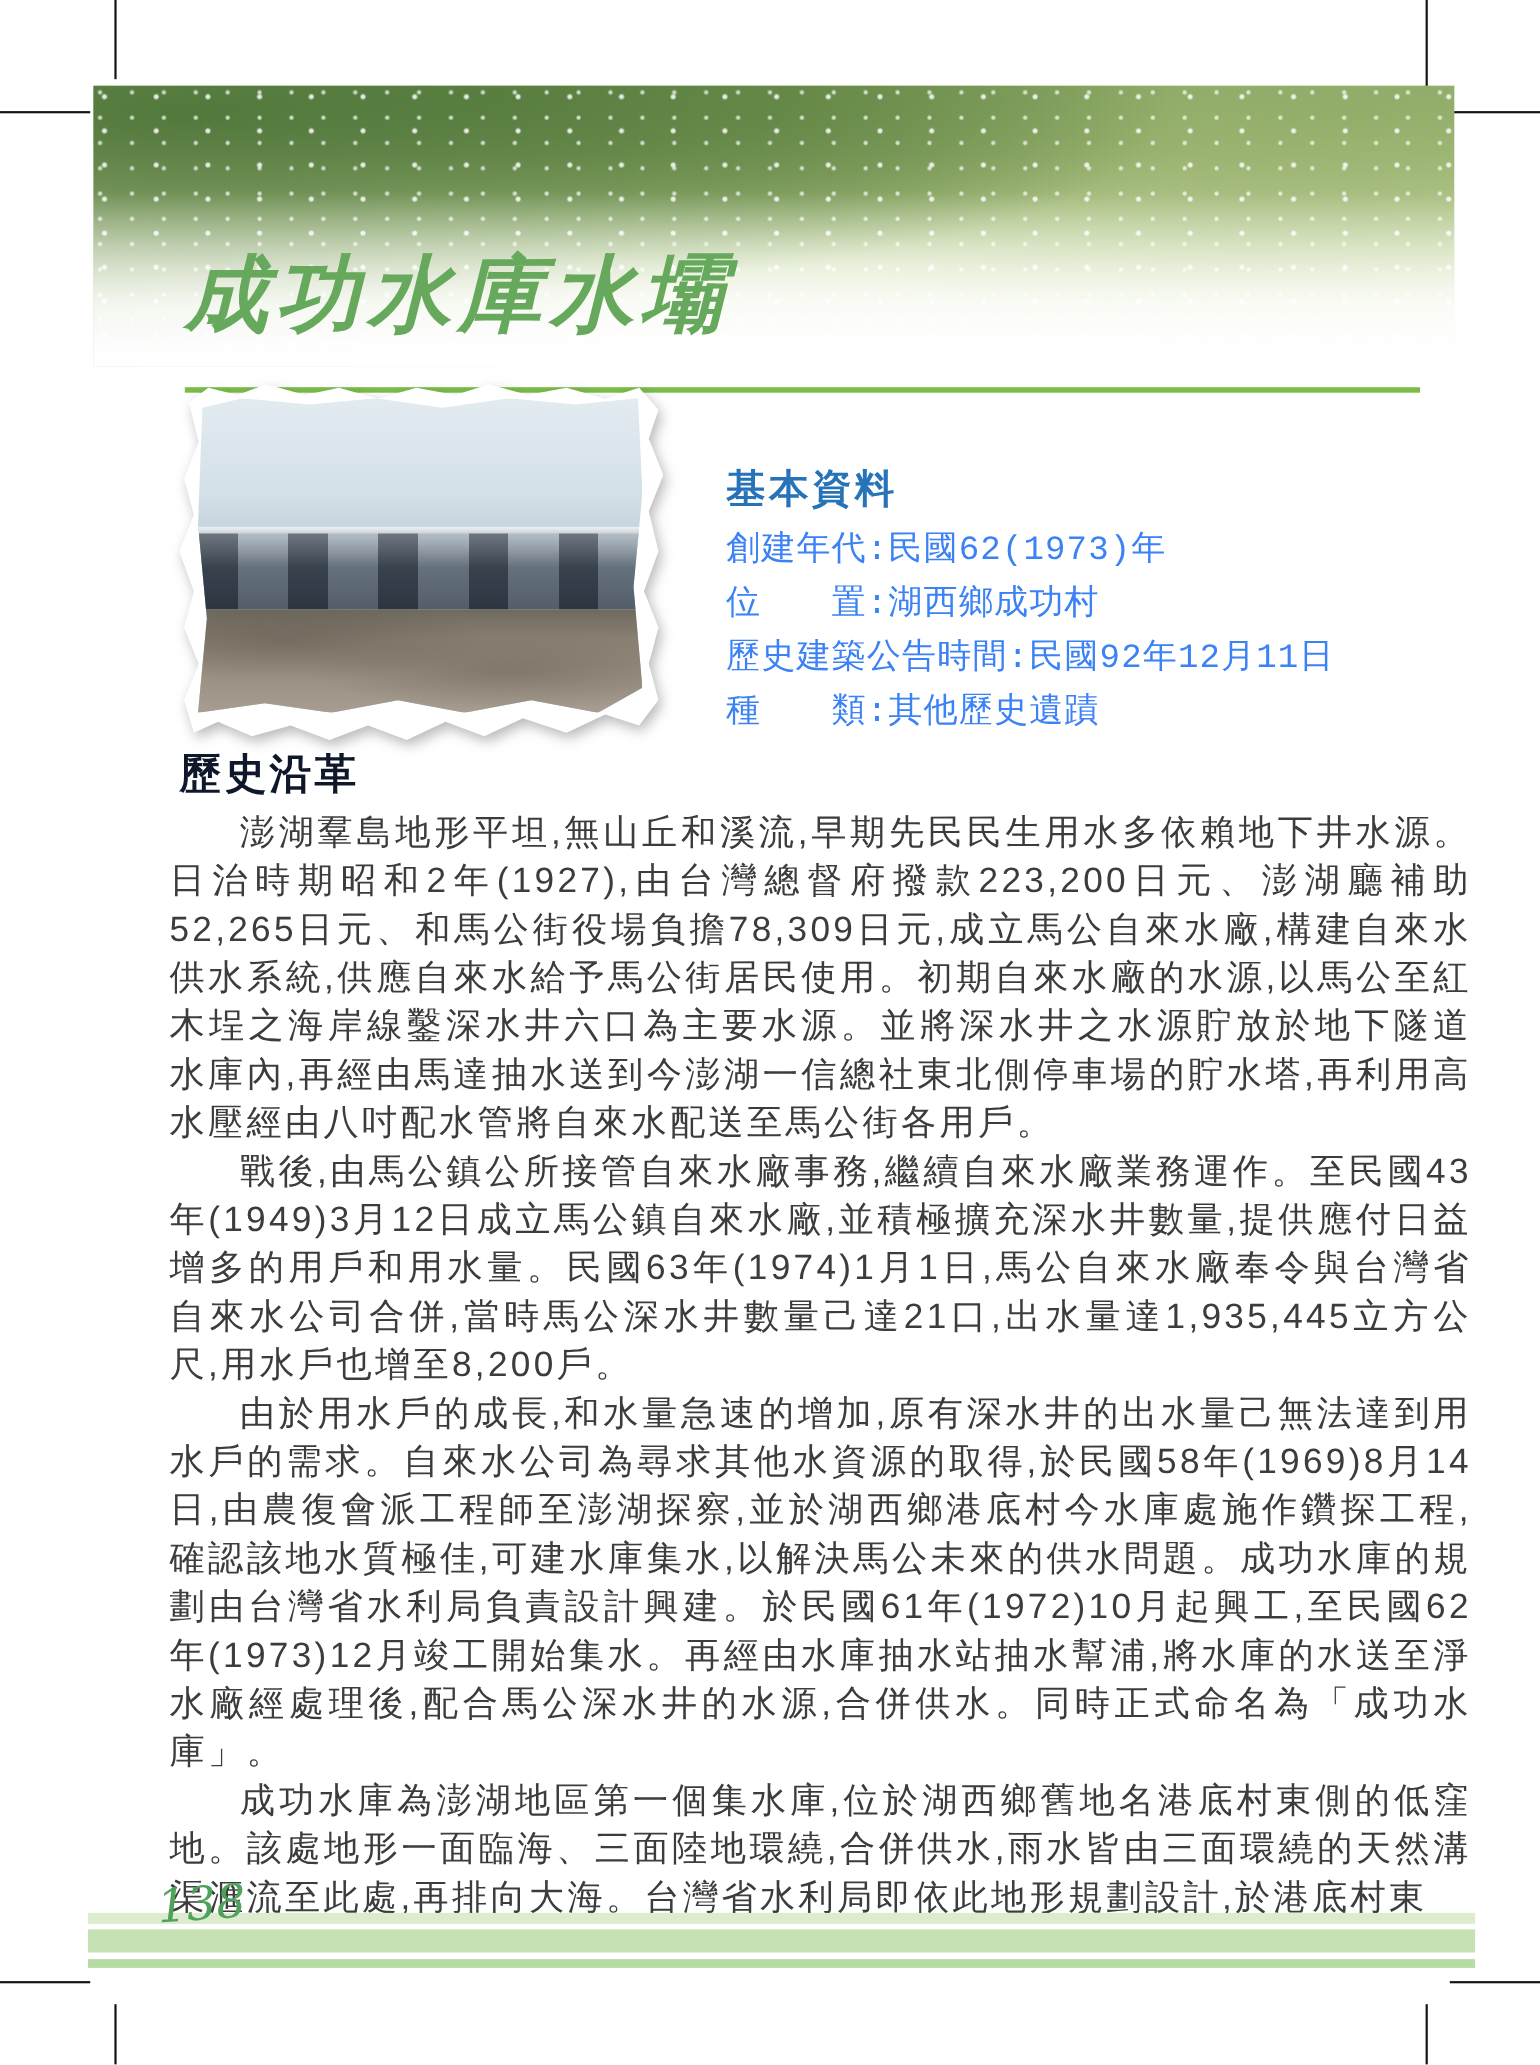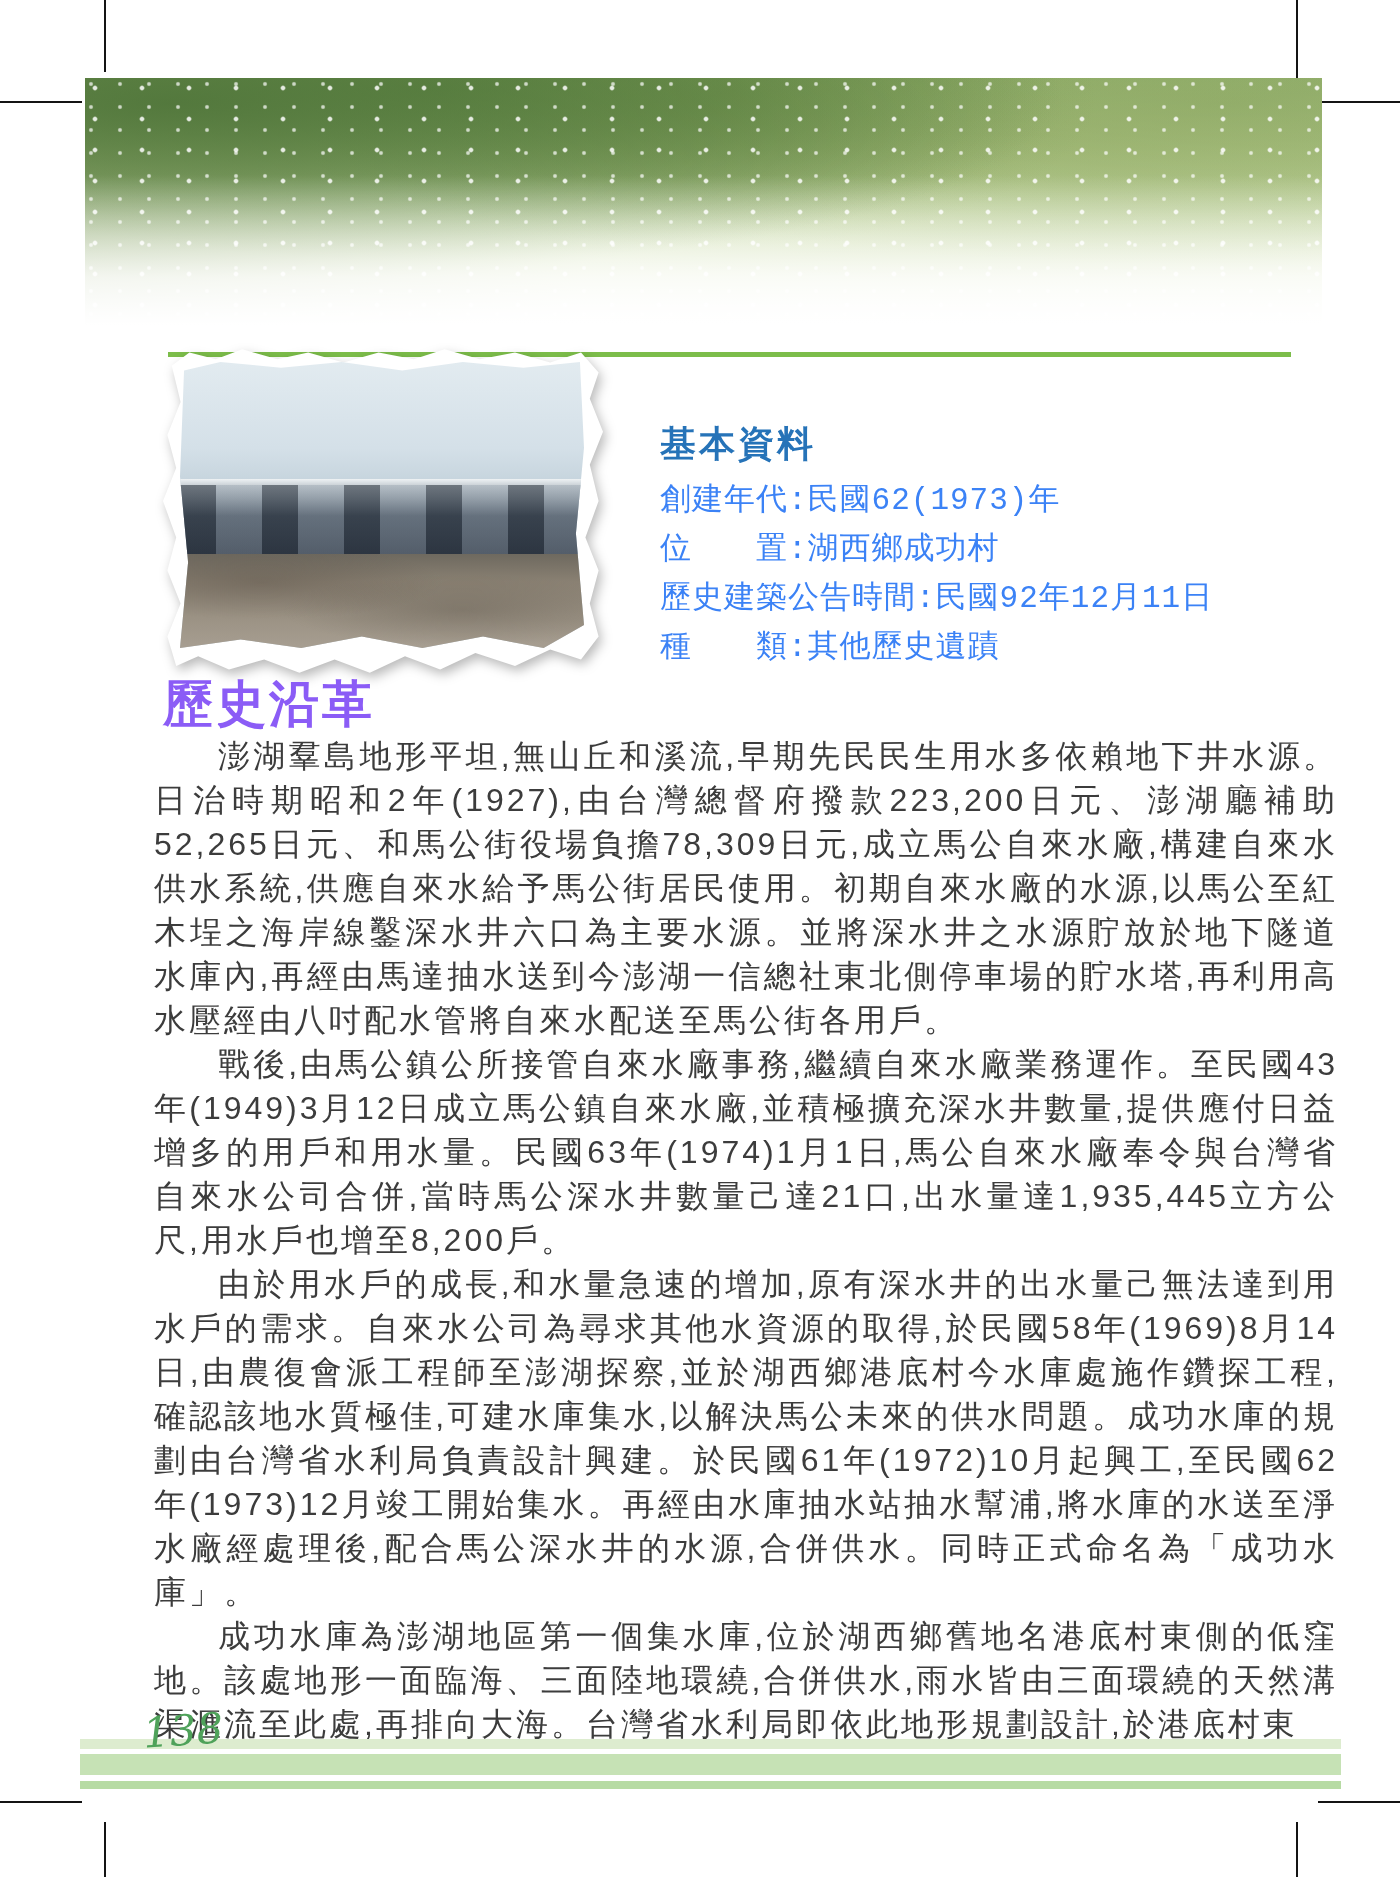--- a/index.html
+++ b/index.html
@@ -98,21 +98,21 @@
   }
   .info-row{
     font-family:Liberation Mono, monospace;
     font-size:31px;line-height:49px;color:#3b82f6;letter-spacing:1px;
     white-space:nowrap;
   }
 
   
   .section-heading{
     position:absolute;left:163px;top:682px;
-    font-size:50px;font-weight:bold;color:#8b5cf6;
+    font-size:38px;font-weight:bold;color:#0f172a;
     letter-spacing:3px;line-height:44px;
   }
   .body-text{
     position:absolute;left:110px;top:734px;width:1184px;
     font-size:32px;line-height:44px;letter-spacing:3px;
     color:#3c3c3c;text-align:justify;margin-left:44px;
   }
   .body-text p{margin:0;text-indent:2em;}
 
   
@@ -136,20 +136,21 @@
   <div class="crop tl-h"></div>
   <div class="crop tr-v"></div>
   <div class="crop tr-h"></div>
   <div class="crop bl-h"></div>
   <div class="crop bl-v"></div>
   <div class="crop br-h"></div>
   <div class="crop br-v"></div>
 
   <div class="banner"></div>
 
+  <div class="title">成功水庫水壩</div>
   <div class="title-rule"></div>
 
   <div class="photo-wrap">
     <div class="photo-paper"></div>
     <div class="photo-img">
       <div class="dam-crest"></div>
       <div class="dam-wall"></div>
       <div class="mud-flat"></div>
     </div>
   </div>

